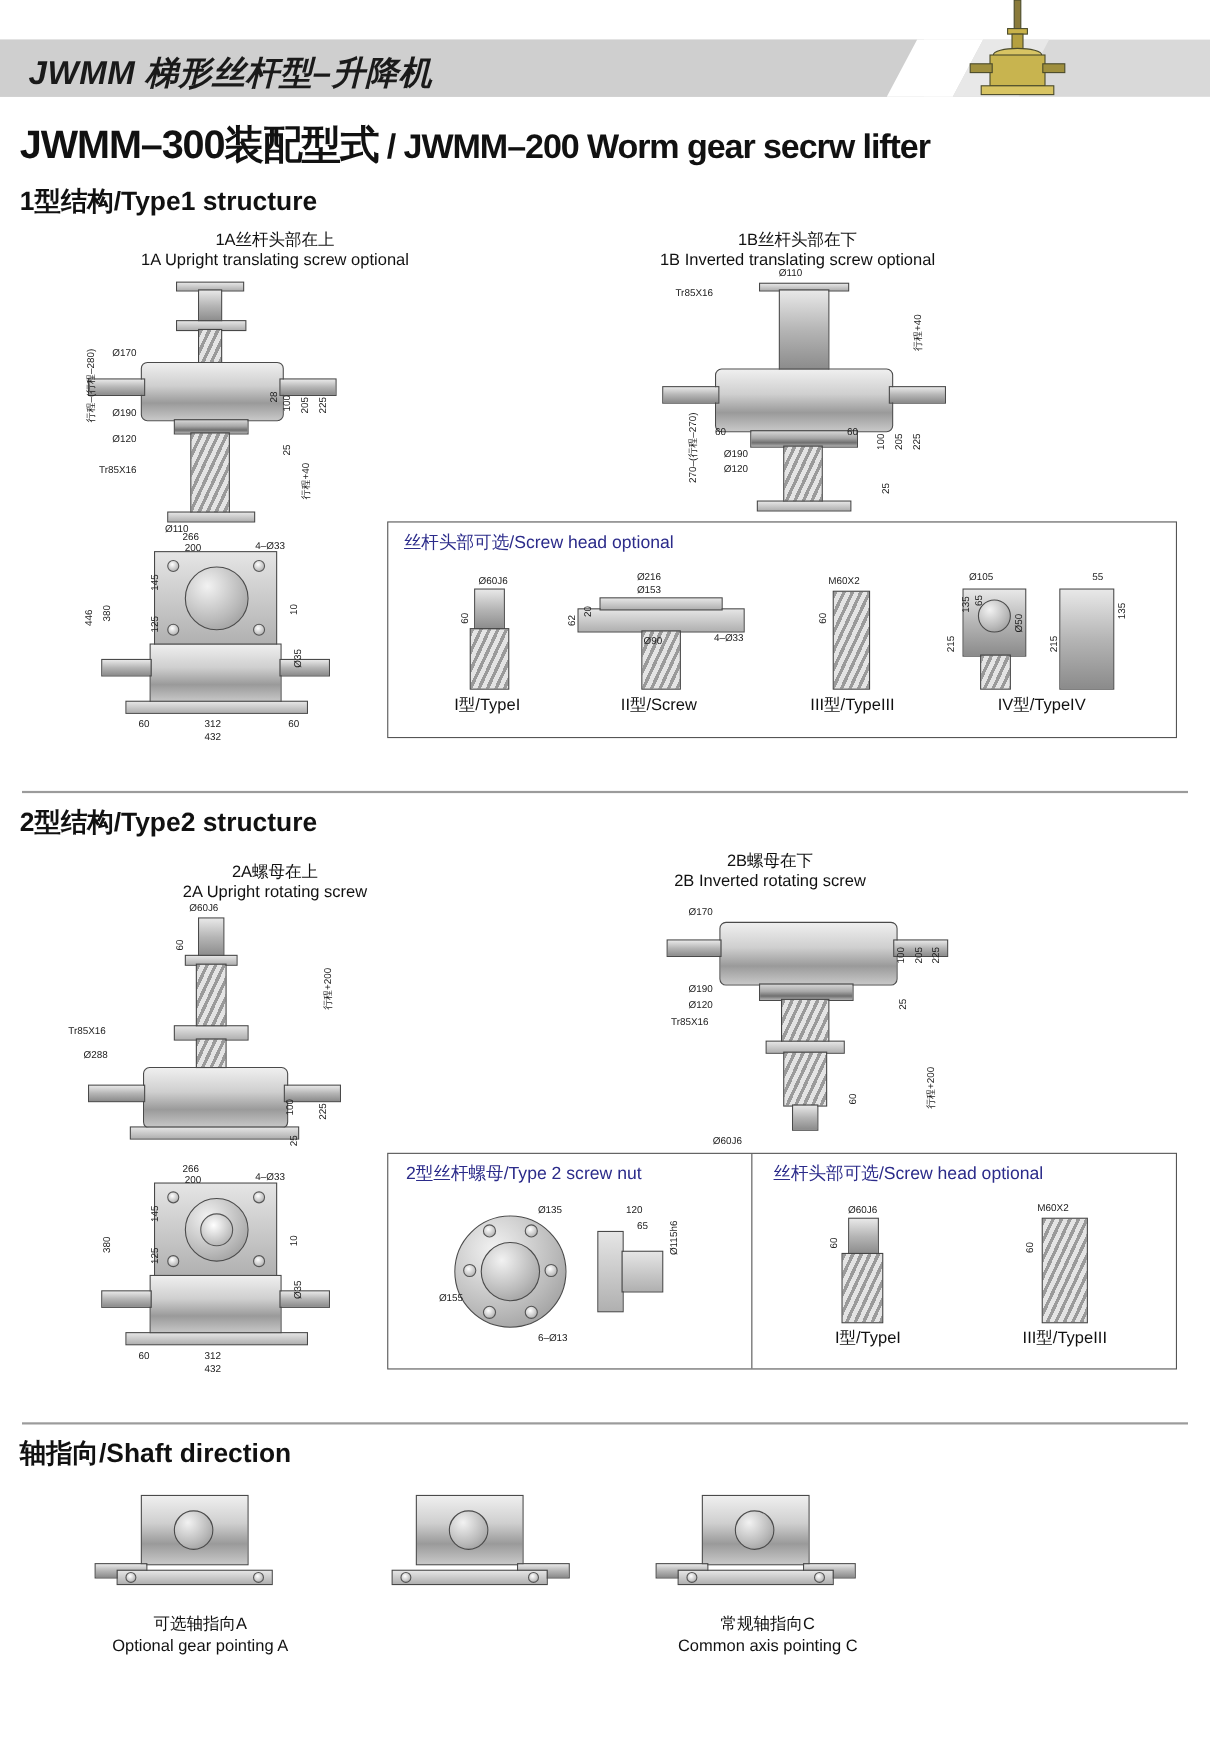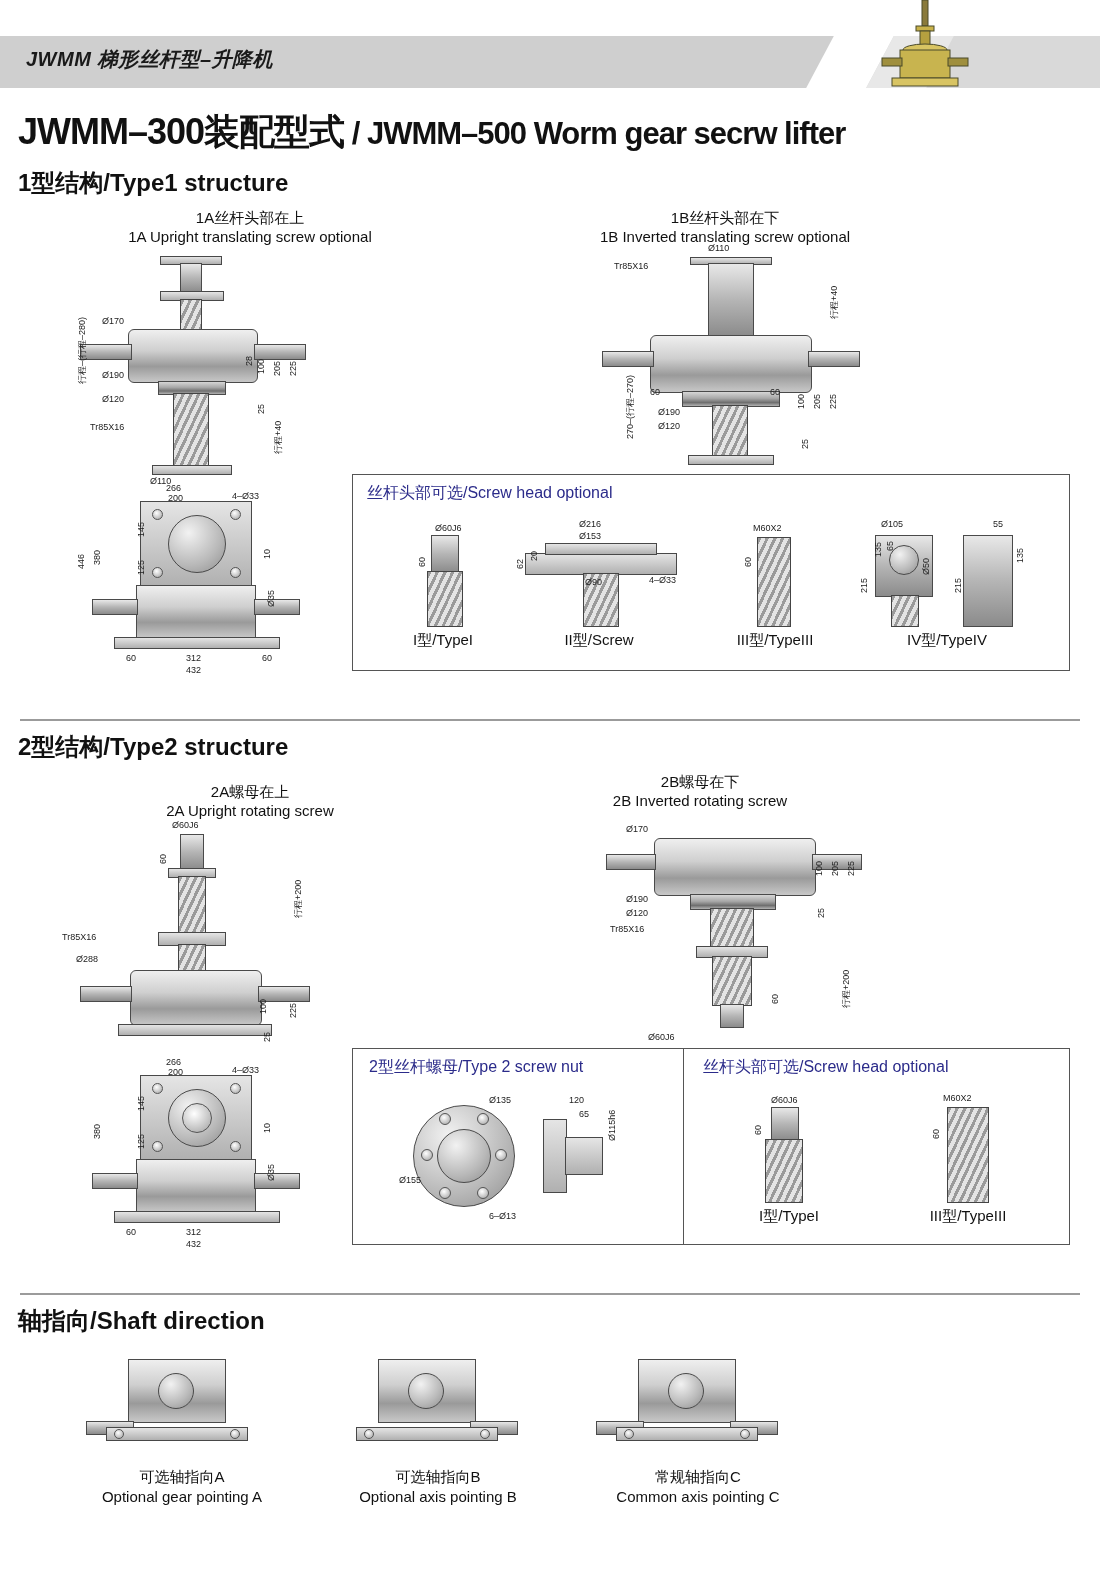--- a/index.html
+++ b/index.html
@@ -27,21 +27,21 @@
     background:#cfcfcf;
   }
   .header .slash{
     position:absolute;top:36px;height:52px;width:60px;background:#ffffff;
     transform:skewX(-28deg);
   }
   .header .s1{left:820px;}
   .header .s2{left:880px;background:#e8e8e8;}
   .header-title{
     position:absolute;left:26px;top:46px;
-    font-style:italic;font-weight:bold;font-size:20px;letter-spacing:.5px;
+    font-style:italic;font-weight:bold;font-size:30px;letter-spacing:.5px;
     color:#1a1a1a;
     white-space:nowrap;
   }
   
   .header-img{
     position:absolute;right:110px;top:0px;width:120px;height:96px;
   }
   
   .main-title{
     margin:12px 0 0 18px;
@@ -132,21 +132,21 @@
     <rect x="50" y="31" width="10" height="16" fill="#b5a03f" stroke="#4a4a2a"></rect>
     <ellipse cx="55" cy="50" rx="22" ry="6" fill="#d8c463" stroke="#4a4a2a"></ellipse>
     <rect x="30" y="50" width="50" height="28" fill="#c8b44f" stroke="#4a4a2a"></rect>
     <rect x="12" y="58" width="20" height="8" fill="#9f8f3e" stroke="#4a4a2a"></rect>
     <rect x="78" y="58" width="20" height="8" fill="#9f8f3e" stroke="#4a4a2a"></rect>
     <rect x="22" y="78" width="66" height="8" fill="#d8c463" stroke="#4a4a2a"></rect>
   </svg>
 </div>
 
 <div class="main-title">
-  <span class="cn">JWMM–300装配型式</span><span class="en"> / </span><span class="en">JWMM–500 Worm gear secrw lifter</span>
+  <span class="cn">JWMM–300装配型式</span><span class="en"> / </span><span class="en">JWMM–200 Worm gear secrw lifter</span>
 </div>
 
 <div class="section-title">1型结构/Type1 structure</div>
 
 <div style="position:relative;height:510px;">
 
   <div class="itemcap" style="left:125px;top:10px;width:250px;">
     <div>1A丝杆头部在上</div>
     <div>1A Upright translating screw optional</div>
   </div>
@@ -423,24 +423,20 @@
   </div>
 
   <div style="position:absolute;left:330px;top:10px;width:210px;height:120px;">
     <div class="gearbox" style="left:48px;top:12px;width:96px;height:62px;"></div>
     <div class="circle" style="left:78px;top:26px;width:34px;height:34px;"></div>
     <div class="shaft" style="left:140px;top:74px;width:46px;height:12px;"></div>
     <div class="plate" style="left:26px;top:80px;width:140px;height:12px;"></div>
     <div class="hole" style="left:34px;top:82px;width:8px;height:8px;"></div>
     <div class="hole" style="left:150px;top:82px;width:8px;height:8px;"></div>
   </div>
-  <div class="footcap" style="left:318px;top:130px;width:240px;">
-    <div>可选轴指向B</div>
-    <div>Optional axis pointing B</div>
-  </div>
 
   <div style="position:absolute;left:590px;top:10px;width:210px;height:120px;">
     <div class="gearbox" style="left:48px;top:12px;width:96px;height:62px;"></div>
     <div class="circle" style="left:78px;top:26px;width:34px;height:34px;"></div>
     <div class="shaft" style="left:6px;top:74px;width:46px;height:12px;"></div>
     <div class="shaft" style="left:140px;top:74px;width:46px;height:12px;"></div>
     <div class="plate" style="left:26px;top:80px;width:140px;height:12px;"></div>
     <div class="hole" style="left:34px;top:82px;width:8px;height:8px;"></div>
     <div class="hole" style="left:150px;top:82px;width:8px;height:8px;"></div>
   </div>

